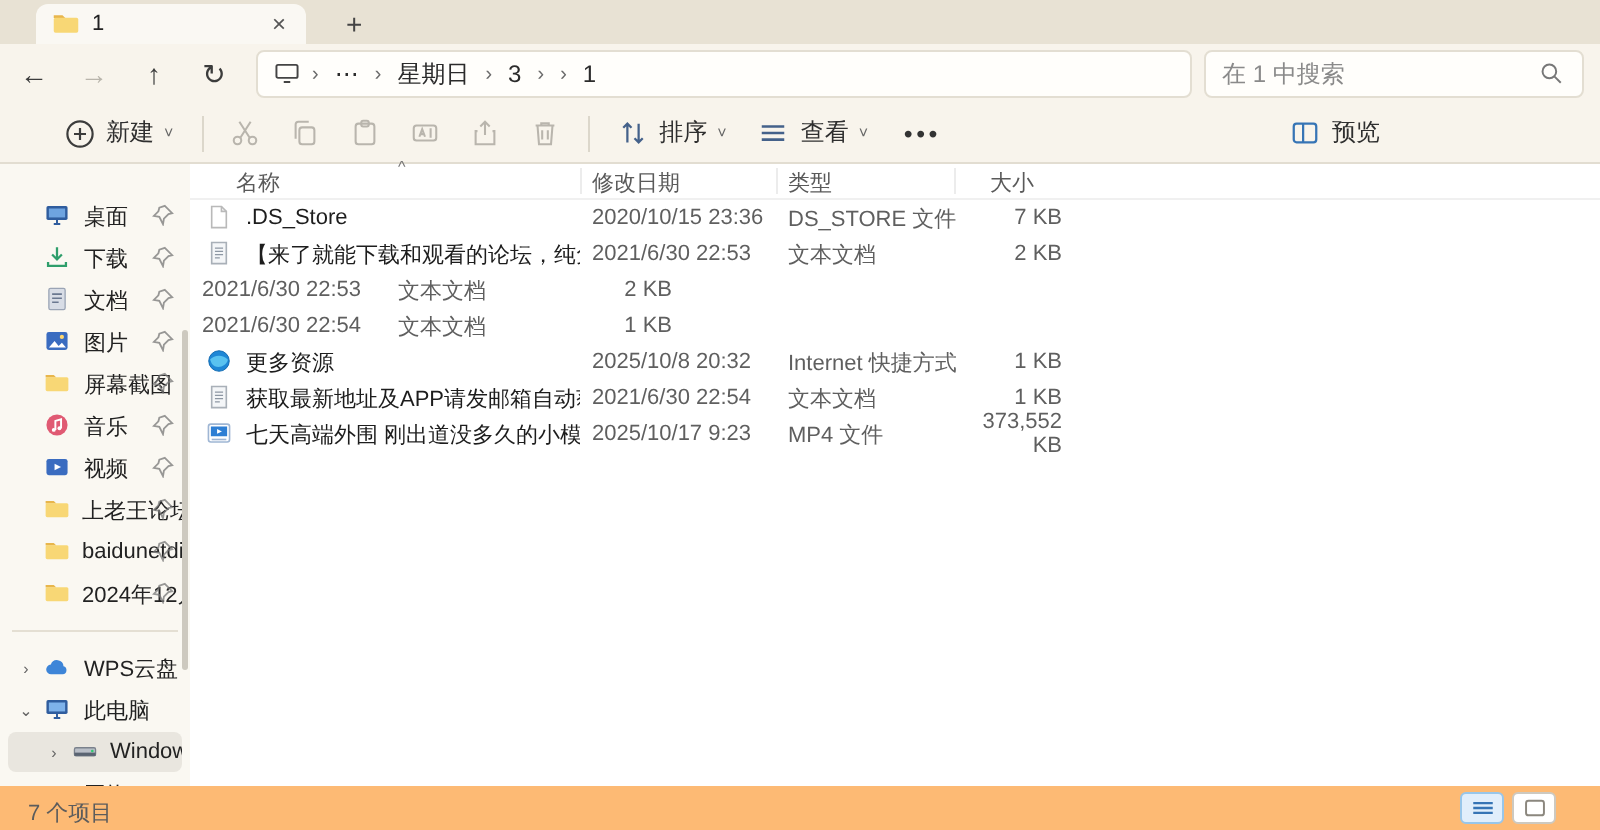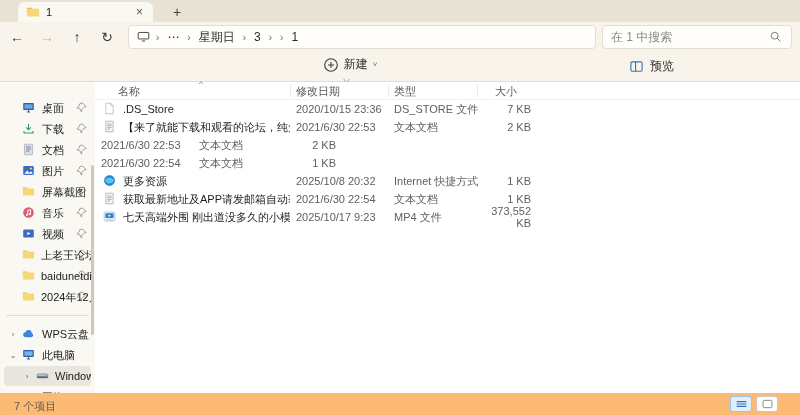--- a/index.html
+++ b/index.html
@@ -17,21 +17,21 @@
   .header { position:absolute; left:0; top:22px; width:800px; height:60px; background:#f8f4ec; border-bottom:1px solid #e2ddd1; }
   .navrow { position:absolute; left:0; top:0; width:800px; height:30px; display:flex; align-items:center; }
   .navbtn { width:26px; text-align:center; font-size:14px; color:#3c3c3c; margin-left:4px; }
   .navbtn.disabled { color:#b9b5ac; }
   .addressbar { margin-left:8px; width:468px; height:24px; background:#fffefb; border:1px solid #e3ded2; border-radius:4px; display:flex; align-items:center; padding:0 8px; gap:2px; overflow:hidden; white-space:nowrap; }
   .crumb { font-size:12px; color:#2b2b2b; padding:0 3px; }
   .crumb-sep { font-size:10px; color:#6b6b6b; padding:0 3px; }
   .searchbox { margin-left:6px; width:190px; height:24px; background:#fffefb; border:1px solid #e3ded2; border-radius:4px; display:flex; align-items:center; padding:0 8px; }
   .search-ph { color:#8a8a8a; font-size:12px; flex:1; }
 
-  .toolbar { position:absolute; left:0; top:30px; width:692px; height:29px; display:flex; align-items:center;flex-direction:column; }
+  .toolbar { position:absolute; left:16px; top:30px; width:692px; height:29px; display:flex; align-items:center; }
   .tbtn { display:flex; align-items:center; gap:5px; padding:4px 8px; border-radius:4px; color:#2f2f2f; }
   .tbtn .lbl { font-size:12px; }
   .caret { font-size:8px; color:#666; }
   .icon16 { width:16px; height:16px; display:inline-block; }
   .icon14 { width:14px; height:14px; display:inline-block; }
   .tico { width:30px; height:22px; display:flex; align-items:center; justify-content:center; }
   .tb-sep { width:1px; height:18px; background:#dcd7cb; margin:0 6px; }
   .tb-right { position:absolute; right:10px; top:0; height:29px; display:flex; align-items:center; }
   .dots { letter-spacing:2px; font-weight:bold; color:#333; padding:0 10px; }
 

